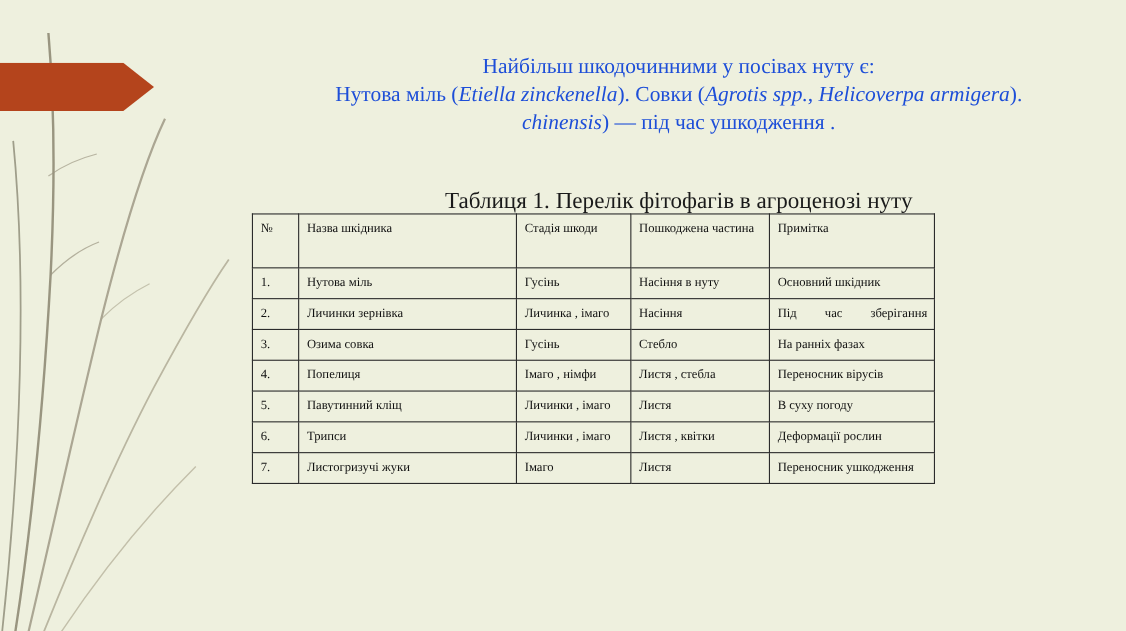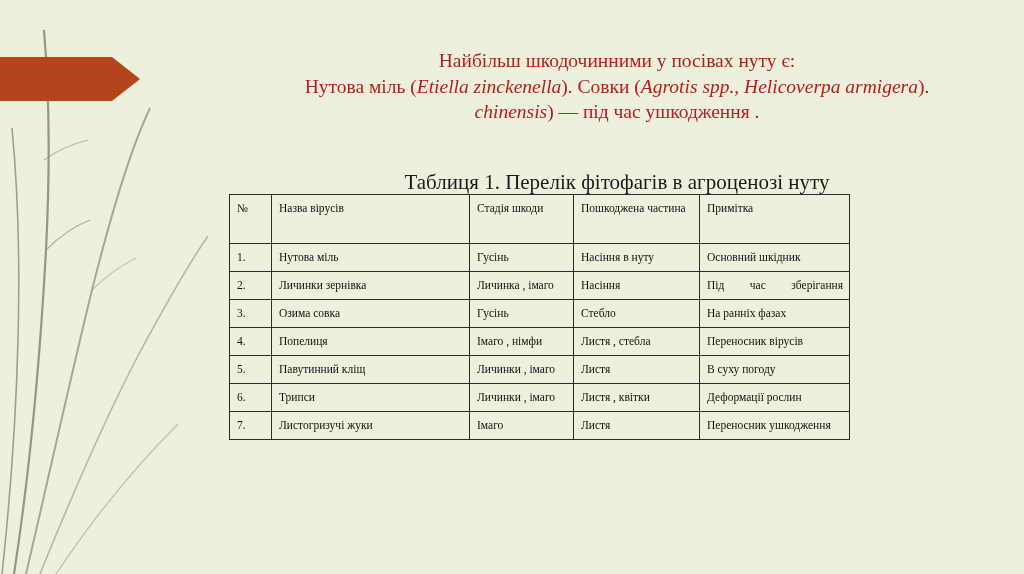--- a/index.html
+++ b/index.html
@@ -44,21 +44,21 @@
     height: 574px;
   }
   .intro {
     position: absolute;
     left: 222px;
     top: 48px;
     width: 790px;
     text-align: center;
     font-size: 19.5px;
     line-height: 25.5px;
-    color: #b91c1c;
+    color: #1d4ed8;
   }
   .intro .ln {
     display: block;
     white-space: nowrap;
   }
   .intro i {
   }
   .tbl-caption {
     position: absolute;
     left: 222px;
@@ -134,21 +134,21 @@
       <colgroup>
         <col class="c0">
           <col class="c1">
           <col class="c2">
           <col class="c3">
           <col class="c4">
       </colgroup>
       <tbody>
         <tr class="head">
           <td>№</td>
-          <td>Назва вірусів</td>
+          <td>Назва шкідника</td>
           <td>Стадія шкоди</td>
           <td>Пошкоджена частина</td>
           <td>Примітка</td>
         </tr>
 
         <tr class="r">
           <td>1.</td>
           <td>Нутова міль</td>
           <td>Гусінь</td>
           <td>Насіння в нуту</td>

